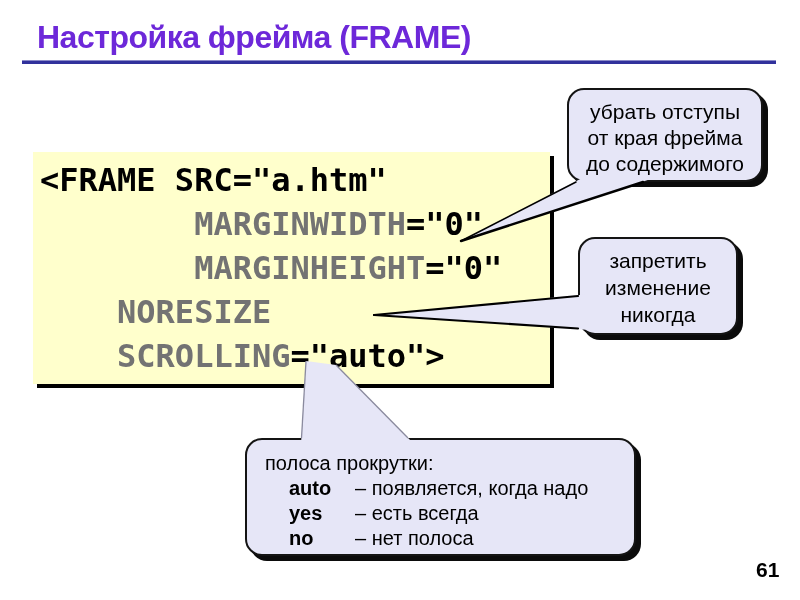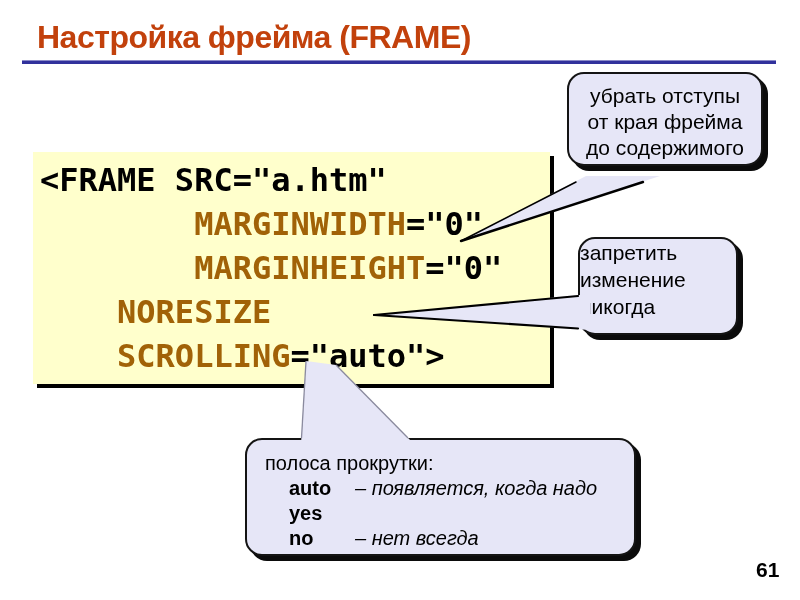--- a/index.html
+++ b/index.html
@@ -7,21 +7,21 @@
   body {
     background: #ffffff;
     font-family: "Liberation Sans", sans-serif;
     position: relative;
     overflow: hidden;
   }
   .slide { position: absolute; inset: 0; width: 800px; height: 600px; background: #fff; }
 
   .title {
     position: absolute; left: 37px; top: 19px;
-    font-size: 32px; font-weight: bold; color: #c2410c;
+    font-size: 32px; font-weight: bold; color: #6d28d9;
     letter-spacing: -0.5px; white-space: nowrap;
   }
   .title-rule {
     position: absolute; left: 22px; top: 60px;
     width: 754px; height: 4px;
     border-top: 1px solid #8a8ac8;
     background: #31319c;
   }
 
   .code-box {
@@ -32,49 +32,49 @@
     padding: 6px 0 0 7px;
     z-index: 1;
   }
   .code-line {
     white-space: pre;
     font-family: "DejaVu Sans Mono", "Liberation Mono", monospace;
     font-weight: bold;
     font-size: 32px; line-height: 44px;
     color: #000;
   }
-  .code-line .kw { color: #a16207; }
+  .code-line .kw { color: #737373; }
 
   .callout {
     position: absolute;
     background: #e6e6f7;
     border: 2px solid #141414;
     border-radius: 17px;
     box-shadow: 5px 5px 0 #0b0b0b;
     color: #000;
     z-index: 2;
   }
   .callout-margins {
-    left: 567px; top: 72px; width: 196px; height: 94px;
+    left: 567px; top: 88px; width: 196px; height: 94px;
     font-size: 21px; line-height: 26px;
     text-align: center; padding-top: 9px;
   }
   .callout-noresize {
     left: 578px; top: 237px; width: 160px; height: 98px;
     font-size: 21px; line-height: 27px;
-    
+    text-align: center; padding-top: 8px;
   }
   .callout-scrolling {
     left: 245px; top: 438px; width: 391px; height: 118px;
     font-size: 20px; line-height: 25px;
     padding: 11px 0 0 18px;
   }
   .opt-row { display: flex; gap: 8px; }
   .opt-key { font-weight: bold; width: 58px; margin-left: 24px; }
-  .opt-desc { white-space: nowrap; font-style: italic; }
+  .opt-desc { white-space: nowrap; }
 
   .tails {
     position: absolute; left: 0; top: 0;
     width: 800px; height: 600px;
     z-index: 3; pointer-events: none;
   }
 
   .page-number {
     position: absolute; left: 756px; top: 558px; width: 36px;
     font-size: 21px; font-weight: bold; color: #000;
@@ -110,24 +110,25 @@
   </div>
 
   <div class="callout callout-scrolling">
     <div>полоса прокрутки:</div>
     <div class="opt-row">
       <span class="opt-key">auto</span>
       <span class="opt-desc">– появляется, когда надо</span>
     </div>
     <div class="opt-row">
       <span class="opt-key">yes</span>
+      <span class="opt-desc">– есть всегда</span>
     </div>
     <div class="opt-row">
       <span class="opt-key">no</span>
-      <span class="opt-desc">– нет всегда</span>
+      <span class="opt-desc">– нет полоса</span>
     </div>
   </div>
 
   <svg class="tails" width="800" height="600" viewBox="0 0 800 600" xmlns="http://www.w3.org/2000/svg">
 
     <g>
       <polygon points="461,241 660,176 586,176" fill="#e6e6f7"></polygon>
       <line x1="461" y1="241" x2="643" y2="182" stroke="#000" stroke-width="2.4" stroke-linecap="round"></line>
       <line x1="461" y1="241" x2="576" y2="182" stroke="#000" stroke-width="1.6" stroke-linecap="round"></line>
     </g>

